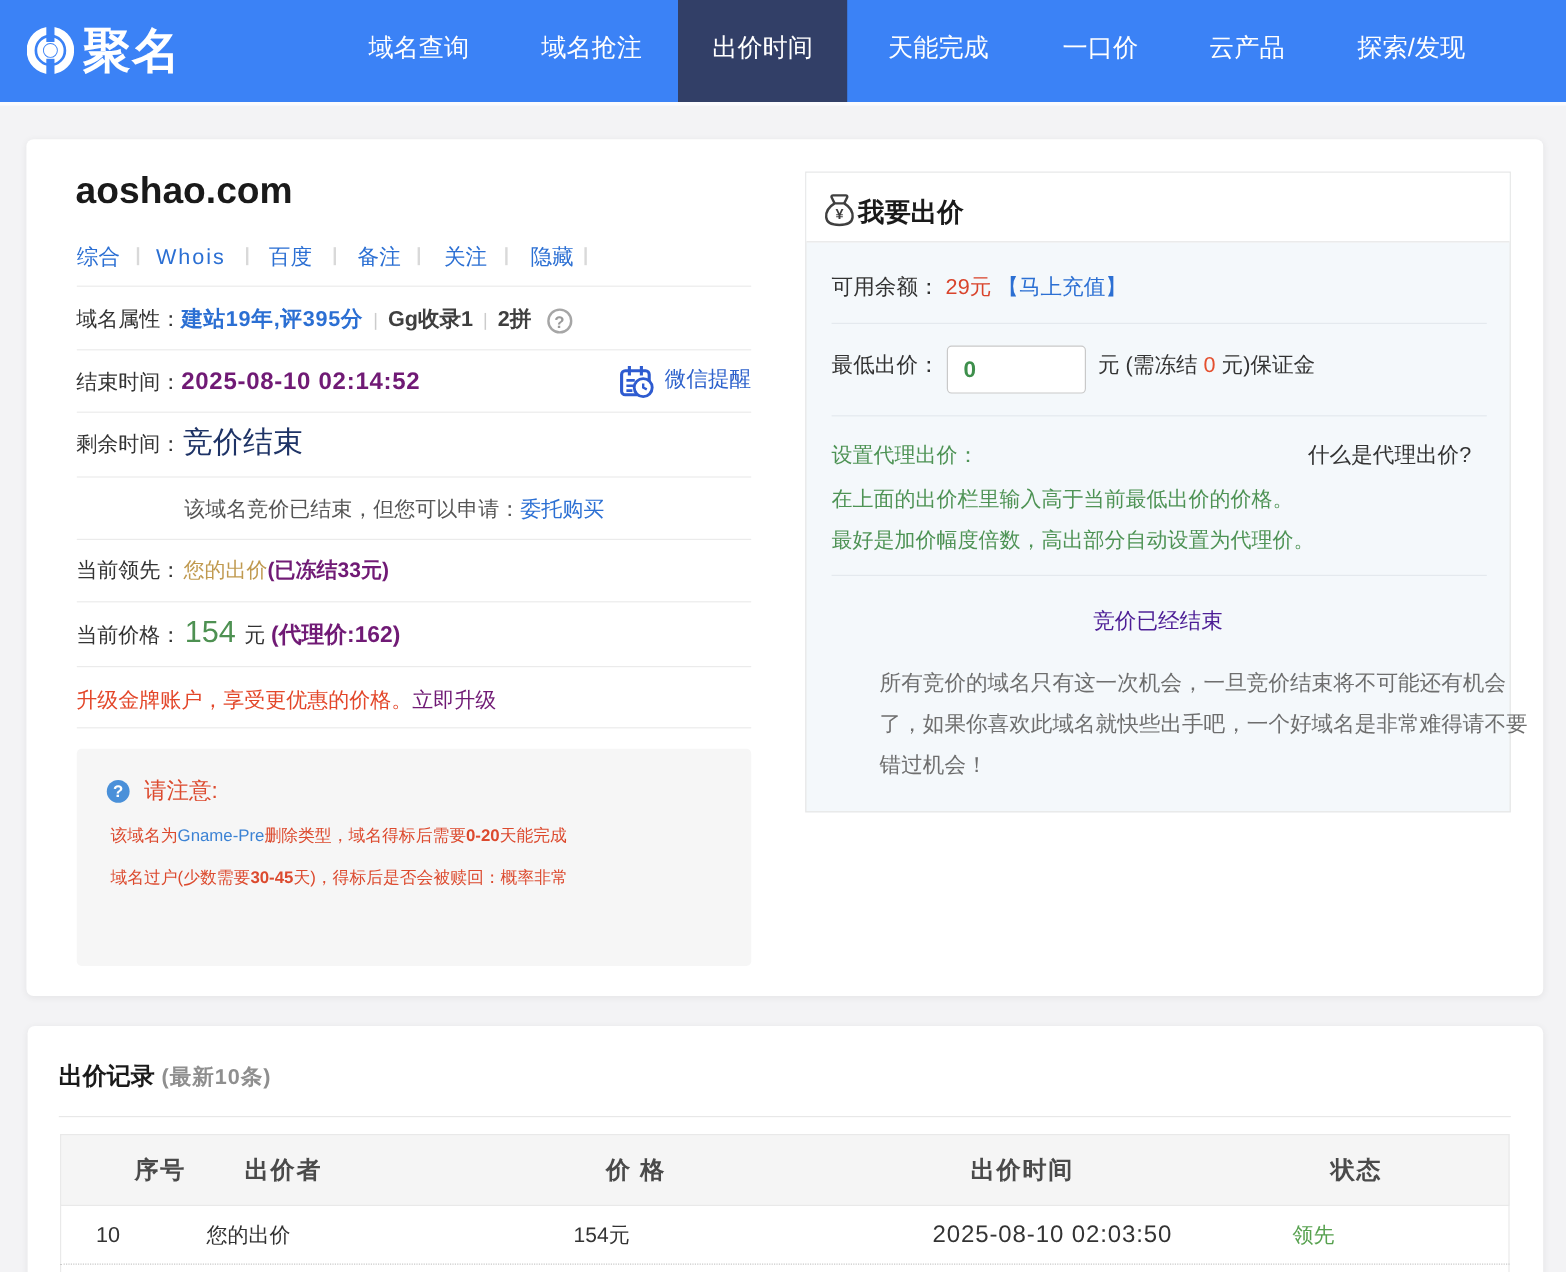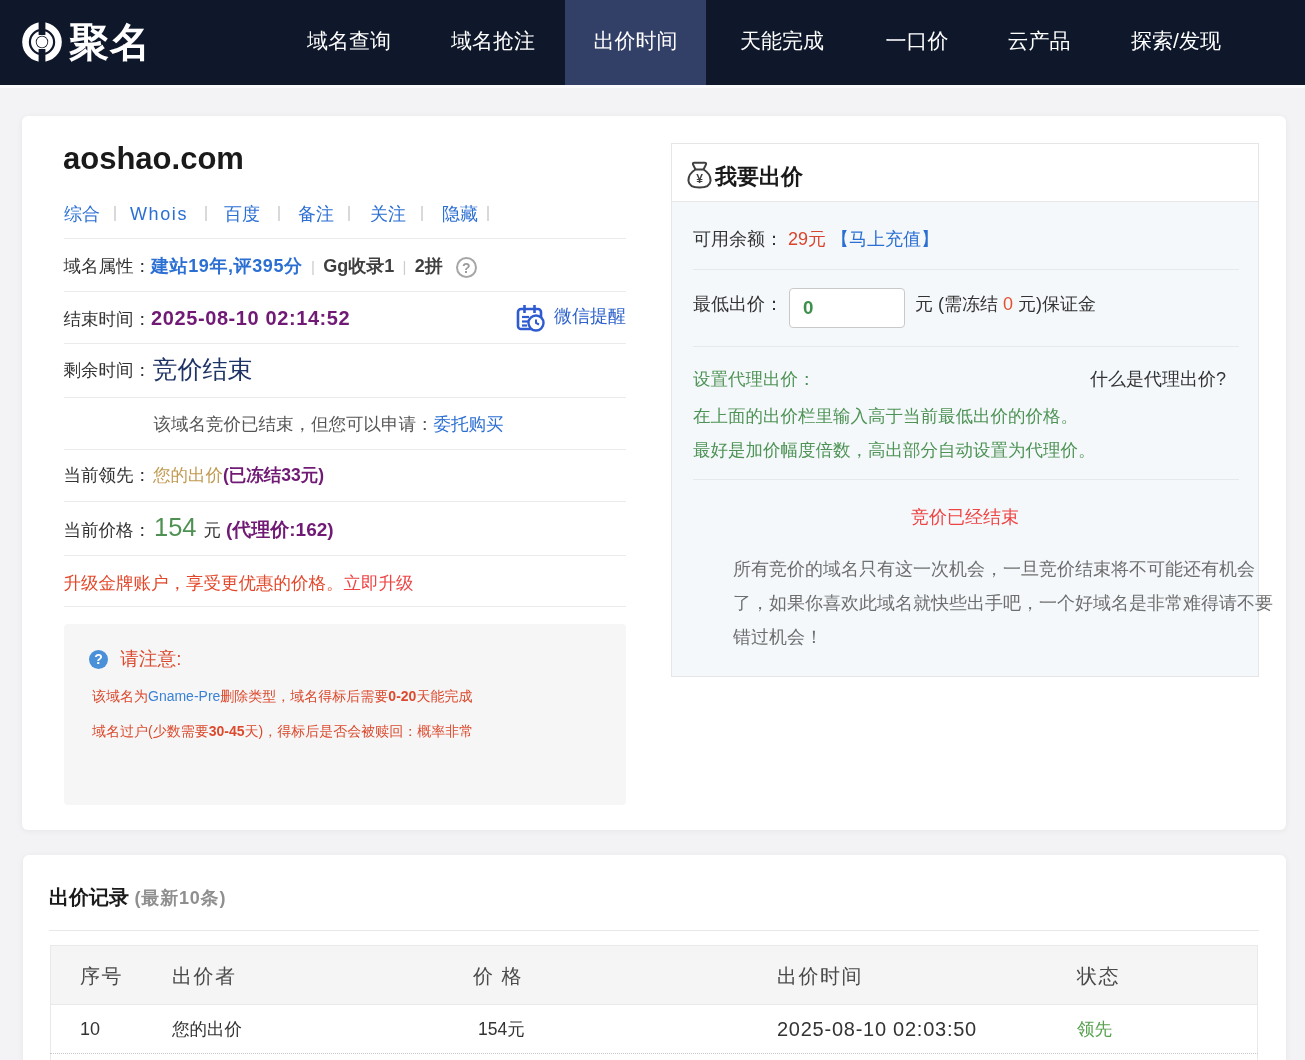--- a/index.html
+++ b/index.html
@@ -3,21 +3,21 @@
 <meta charset="utf-8">
 <title>aoshao.com</title>
 <style>
 * { margin:0; padding:0; box-sizing:border-box; }
 html,body { width:1305px; height:1060px; overflow:hidden; }
 body { font-family:"Liberation Sans", sans-serif; background:#f3f3f5; position:relative; }
 .abs { position:absolute; }
 
 
 .navshine { position:absolute; left:0; top:85px; width:1305px; height:3px; background:#fbfbfd; }
-.nav { position:absolute; left:0; top:0; width:1305px; height:85px; background:#0f172a; }
+.nav { position:absolute; left:0; top:0; width:1305px; height:85px; background:#3b82f6; }
 .logo { position:absolute; left:22px; top:22px; width:40px; height:40px; }
 .logoname { position:absolute; left:69px; top:15px; color:#fff; font-size:40px; font-weight:bold; letter-spacing:1px; }
 .mi { position:absolute; top:0; height:85px; line-height:81px; color:#fff; font-size:21px; text-align:center; }
 .mi.on { background:#323f67; }
 
 
 .card { position:absolute; background:#fff; border-radius:6px; box-shadow:0 1px 6px rgba(0,0,0,.06); }
 #card1 { left:22px; top:116px; width:1264px; height:714px; }
 #card2 { left:23px; top:855px; width:1263px; height:240px; }
 
@@ -30,21 +30,21 @@
 .hr { position:absolute; left:42px; width:562px; height:0; border-top:1px solid #ebebeb; }
 
 .row { position:absolute; left:41.5px; font-size:17.5px; line-height:26px; color:#333; white-space:nowrap; }
 .blue { color:#2b6fd3; }
 .vblue { color:#2e62cc; }
 .bold { font-weight:bold; }
 .dark { color:#701a75; }
 .gold { color:#c09a50; }
 .green { color:#4e9152; }
 .orange { color:#e3472a; }
-.lblue { color:#ef4444; }
+.lblue { color:#701a75; }
 .gray { color:#555; }
 
 .qmark { display:inline-block; width:21px; height:21px; border:2px solid #a6a6a6; border-radius:50%; color:#9a9a9a; font-size:14px; font-weight:bold; text-align:center; line-height:18px; vertical-align:-1px; margin-left:8px; }
 
 .notice { position:absolute; left:42px; top:508px; width:562px; height:181px; background:#f6f6f6; border-radius:4px; }
 .notice .nt { position:absolute; left:56px; top:22px; color:#dc4a2e; font-size:18.75px; line-height:26px; }
 .nq { position:absolute; left:25px; top:26px; width:19px; height:19px; background:#4a90d9; border-radius:50%; color:#fff; font-size:14px; font-weight:bold; text-align:center; line-height:19px; }
 .notice .nline { position:absolute; left:28px; color:#dc4a2e; font-size:14px; line-height:26px; white-space:nowrap; }
 
 
@@ -56,21 +56,21 @@
 .pinput { position:absolute; left:117px; top:144px; width:116px; height:40px; background:#fff; border:1px solid #c9c9c9; border-radius:4px; color:#3e8f4c; font-weight:bold; font-size:18.75px; line-height:38px; padding-left:13px; }
 .pgreen { color:#4e9355; }
 .pgray { position:absolute; left:21px; width:558px; color:#6e6e6e; font-size:18px; line-height:34px; }
 
 
 .c2title { position:absolute; left:26px; top:28px; font-size:20px; line-height:28px; font-weight:bold; color:#1a1a1a; }
 .c2sub { color:#8f8f8f; font-size:18px; font-weight:bold; letter-spacing:0.8px; }
 .c2hr { position:absolute; left:26px; top:75px; width:1210px; border-top:1px solid #e8e8e8; }
 .tbl { position:absolute; left:27px; top:90px; width:1208px; }
 .thead { position:absolute; left:0; top:0; width:1208px; height:60px; background:#f5f5f5; border:1px solid #e9e9e9; }
-.th { position:absolute; top:0; height:60px; line-height:60px; font-size:20px; font-weight:normal; color:#4a4a4a; letter-spacing:1.5px; }
+.th { position:absolute; top:0; height:60px; line-height:60px; font-size:20px; font-weight:bold; color:#4a4a4a; letter-spacing:1.5px;margin-left:32px; }
 .trow { position:absolute; left:0; top:60px; width:1208px; height:49px; border-bottom:1px dotted #c9c9c9; }
 .td { position:absolute; top:0; height:49px; line-height:49px; font-size:17.5px; color:#333; }
 </style>
 </head>
 <body>
 
 <div class="navshine"></div>
 <div class="nav">
   <svg class="logo" viewBox="0 0 40 40">
     <defs>
@@ -163,21 +163,21 @@
     <div class="phr" style="top:125px;"></div>
     <div class="prow" style="top:147px;">最低出价：</div>
     <div class="pinput">0</div>
     <div class="prow" style="left:243px;top:147px;">元 (需冻结 <span style="color:#e4502f;">0</span> 元)保证金</div>
     <div class="phr" style="top:202px;"></div>
     <div class="prow pgreen" style="top:222px;font-size:17.5px;">设置代理出价：</div>
     <div class="prow blue" style="left:auto;right:32px;top:222px;">什么是代理出价?</div>
     <div class="prow pgreen" style="top:259px;font-size:17.5px;">在上面的出价栏里输入高于当前最低出价的价格。</div>
     <div class="prow pgreen" style="top:293px;font-size:17.5px;">最好是加价幅度倍数，高出部分自动设置为代理价。</div>
     <div class="phr" style="top:335px;"></div>
-    <div class="prow" style="left:0;width:100%;text-align:center;top:360px;color:#ef4444;">竞价已经结束</div>
+    <div class="prow" style="left:0;width:100%;text-align:center;top:360px;color:#4c1d95;">竞价已经结束</div>
     <div class="pgray" style="top:408px;margin-left:40px;">所有竞价的域名只有这一次机会，一旦竞价结束将不可能还有机会<br>了，如果你喜欢此域名就快些出手吧，一个好域名是非常难得请不要<br>错过机会！</div>
   </div>
 </div>
 
 <div class="card" id="card2">
   <div class="c2title">出价记录&nbsp;<span class="c2sub">(最新10条)</span></div>
   <div class="c2hr"></div>
   <div class="tbl">
     <div style="position:absolute;left:0;top:0;width:1px;height:215px;background:#e9e9e9;"></div>
     <div style="position:absolute;left:1207px;top:0;width:1px;height:215px;background:#e9e9e9;"></div>

